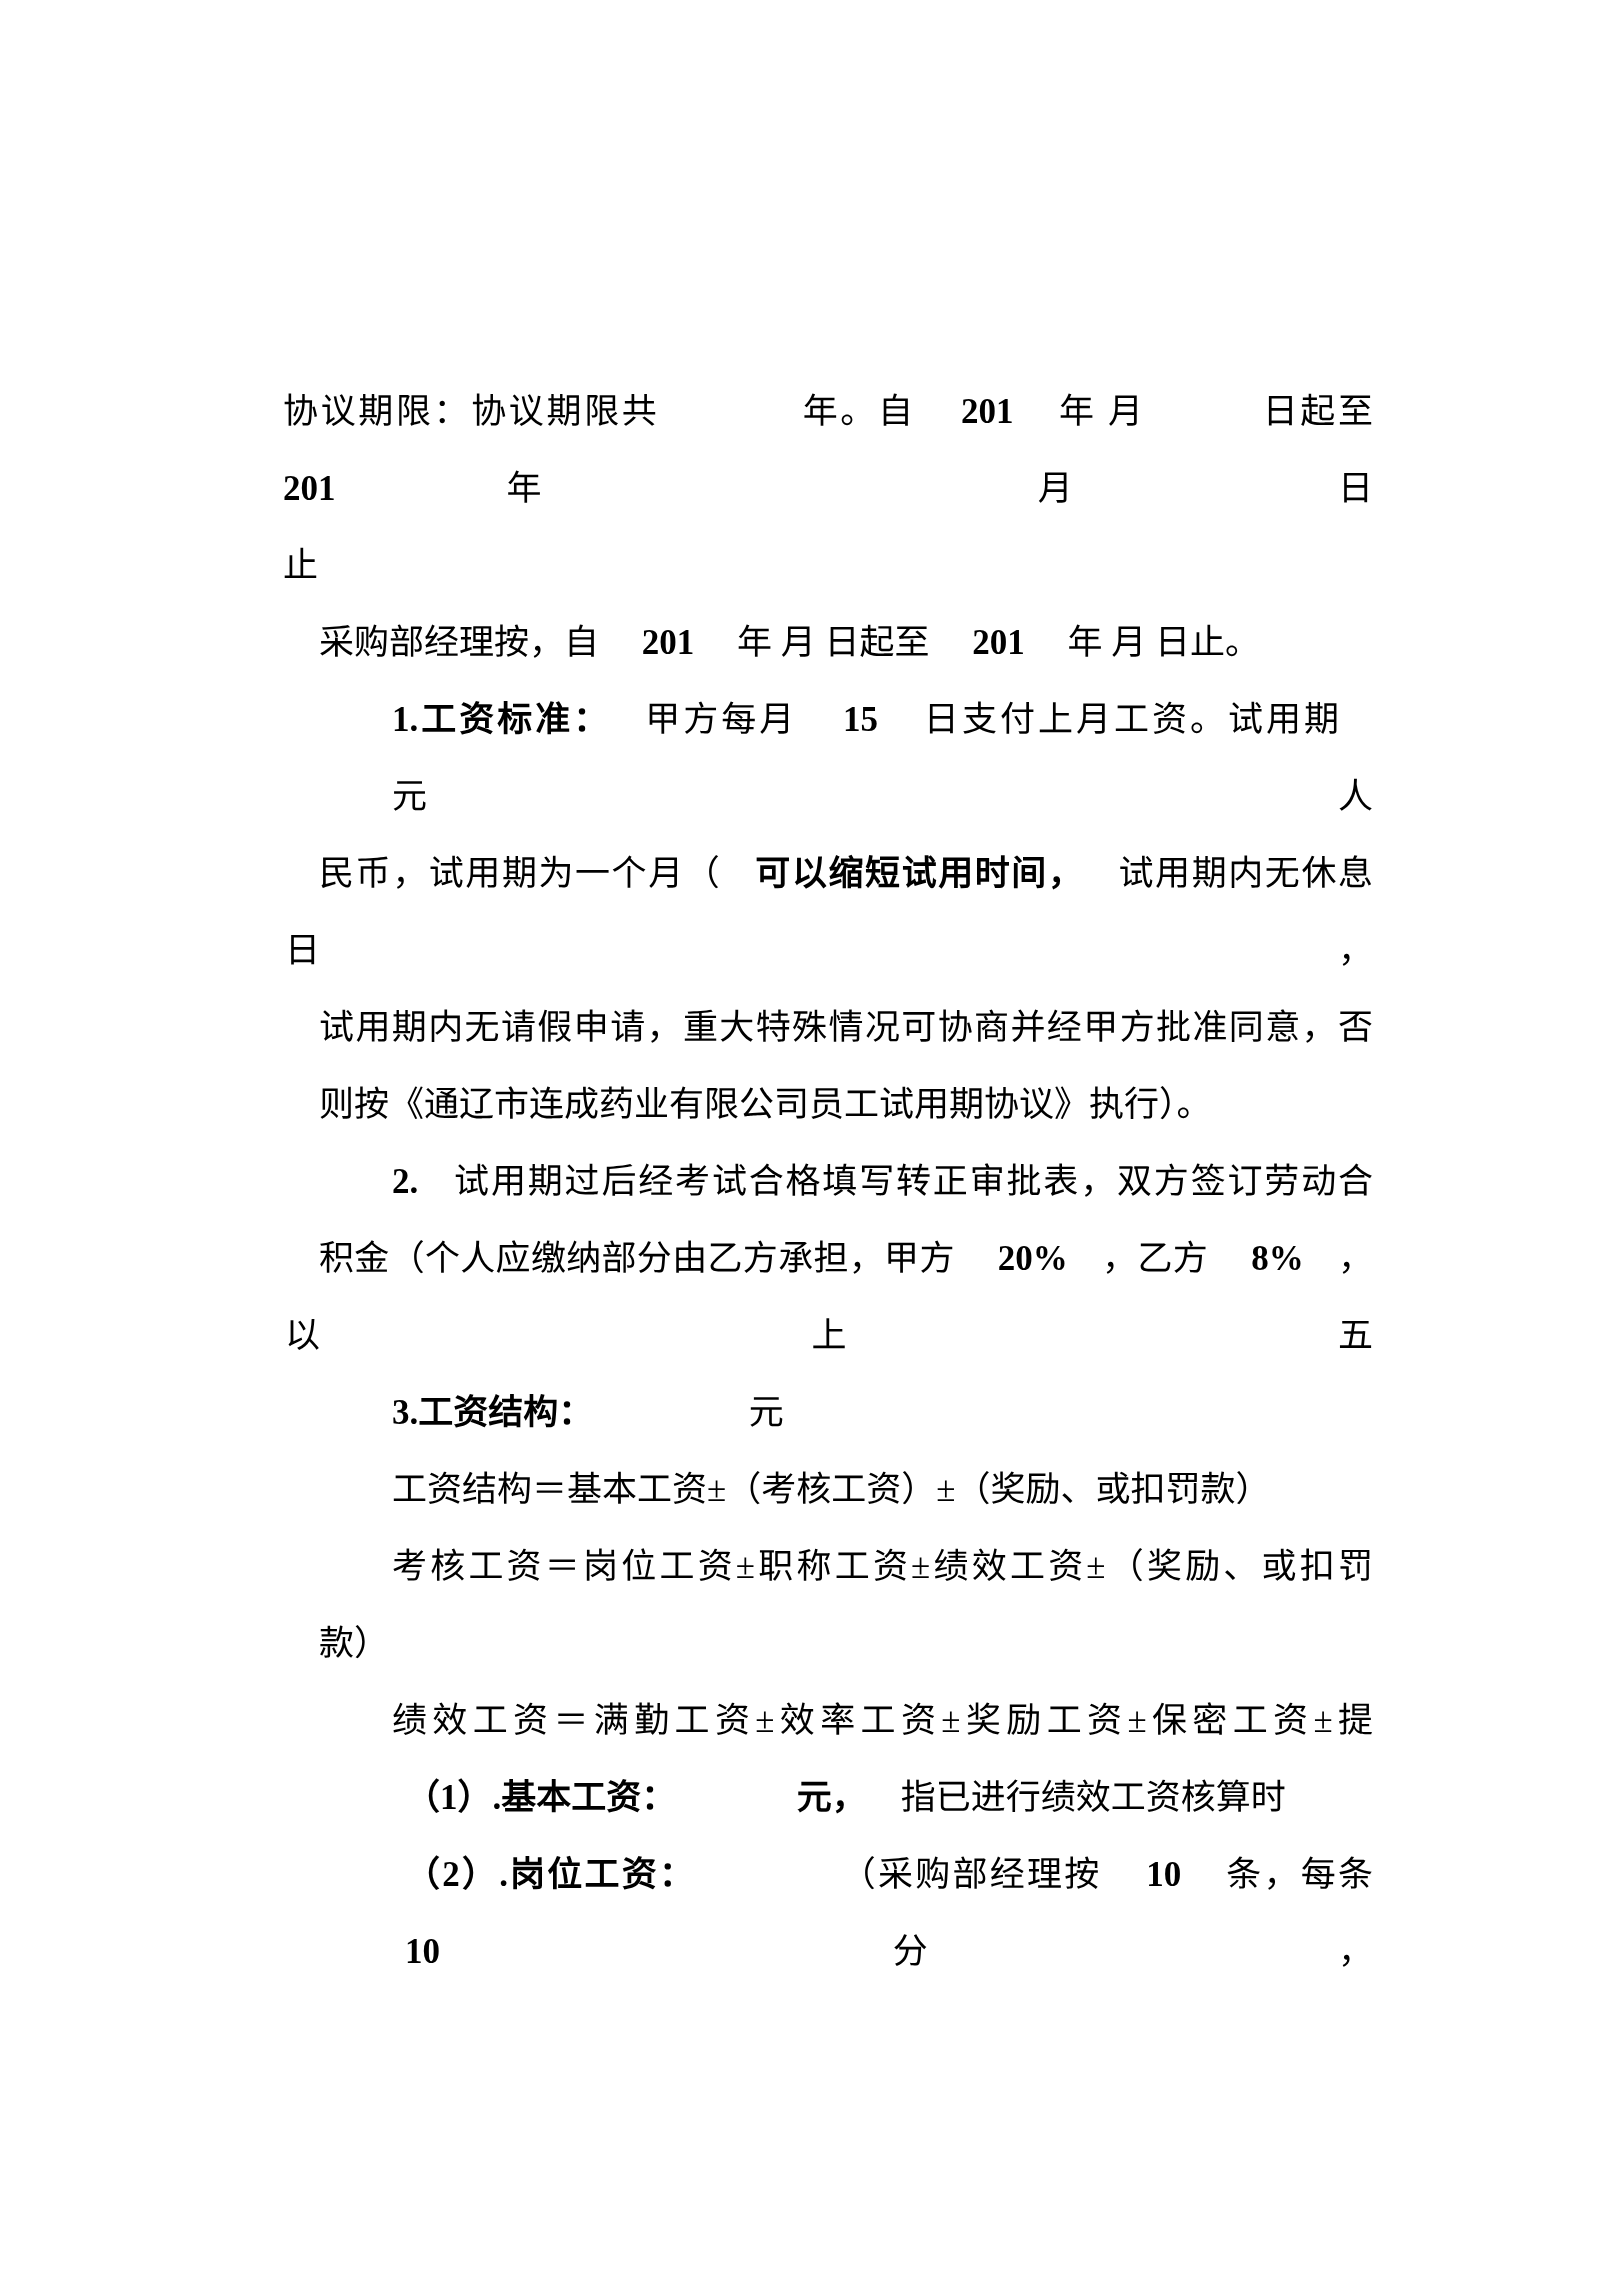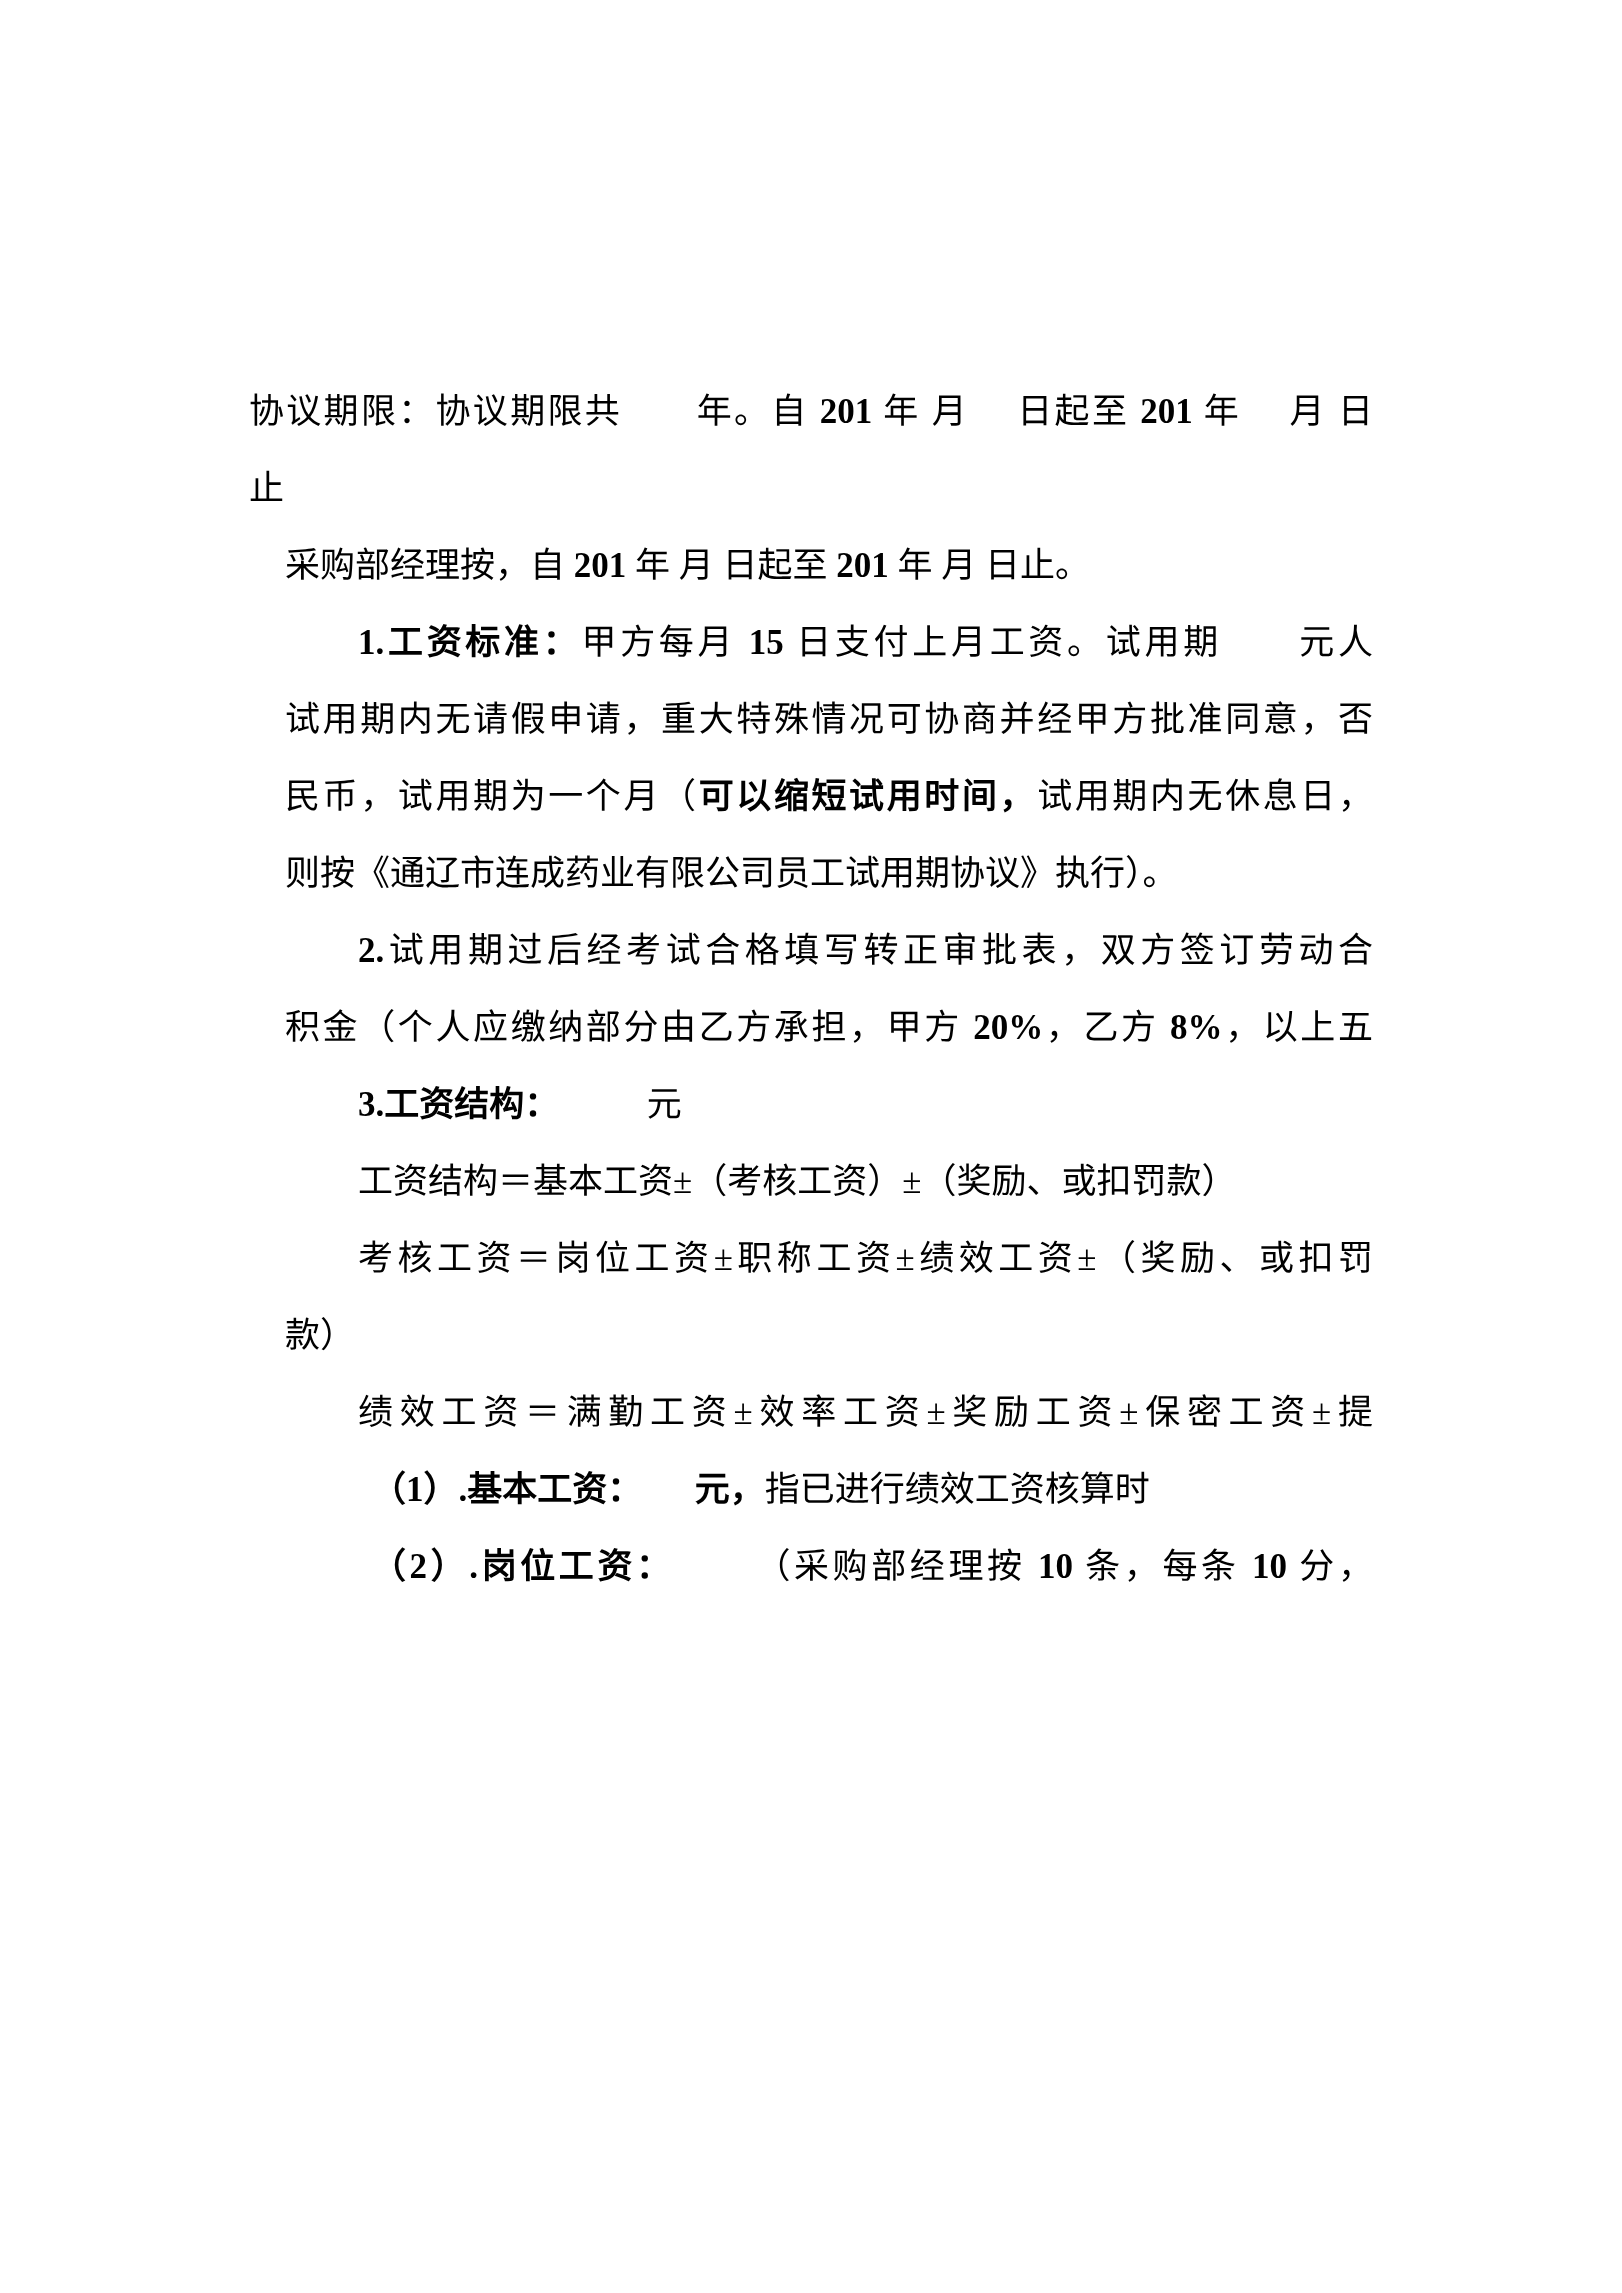--- a/index.html
+++ b/index.html
@@ -29,34 +29,34 @@
     color: #000000;
   }
   .line.justify {
     text-align: justify;
     text-align-last: justify;
   }
   .line.indent-out  { margin-left: -36px; }
   .line.indent-body { margin-left: 0; }
   .line.indent-in1  { margin-left: 73px; }
   .line.indent-in2  { margin-left: 86px; }
-  .seg { font-weight: 400; }
+  .seg { font-weight: 400; margin-left: 34px; }
   .seg.bold { font-weight: 700; }
 </style>
 </head>
 <body>
 
 <div class="page">
   <div class="text-block">
       <div class="line indent-out justify"><span class="seg">协议期限：协议期限共</span><span class="seg">　　</span><span class="seg">年。自 </span><span class="seg bold">201</span><span class="seg"> 年 月</span><span class="seg">　</span><span class="seg"> 日起至 </span><span class="seg bold">201</span><span class="seg"> 年</span><span class="seg">　</span><span class="seg"> 月 日</span></div>
       <div class="line indent-out"><span class="seg">止</span></div>
       <div class="line indent-body"><span class="seg">采购部经理按，自 </span><span class="seg bold">201</span><span class="seg"> 年 月 日起至 </span><span class="seg bold">201</span><span class="seg"> 年 月 日止。</span></div>
       <div class="line indent-in1 justify"><span class="seg bold">1.工资标准：</span><span class="seg">甲方每月 </span><span class="seg bold">15</span><span class="seg"> 日支付上月工资。试用期</span><span class="seg">　　</span><span class="seg">元人</span></div>
+      <div class="line indent-body justify"><span class="seg">民币，试用期为一个月（</span><span class="seg bold">可以缩短试用时间，</span><span class="seg">试用期内无休息日，</span></div>
       <div class="line indent-body justify"><span class="seg">试用期内无请假申请，重大特殊情况可协商并经甲方批准同意，否</span></div>
-      <div class="line indent-body justify"><span class="seg">民币，试用期为一个月（</span><span class="seg bold">可以缩短试用时间，</span><span class="seg">试用期内无休息日，</span></div>
       <div class="line indent-body"><span class="seg">则按《通辽市连成药业有限公司员工试用期协议》执行）。</span></div>
       <div class="line indent-in1 justify"><span class="seg bold">2.</span><span class="seg">试用期过后经考试合格填写转正审批表，双方签订劳动合</span></div>
       <div class="line indent-body justify"><span class="seg">积金（个人应缴纳部分由乙方承担，甲方 </span><span class="seg bold">20%</span><span class="seg">，乙方 </span><span class="seg bold">8%</span><span class="seg">，以上五</span></div>
       <div class="line indent-in1"><span class="seg bold">3.工资结构：</span><span class="seg">　　　</span><span class="seg">元</span></div>
       <div class="line indent-in1"><span class="seg">工资结构＝基本工资±（考核工资）±（奖励、或扣罚款）</span></div>
       <div class="line indent-in1 justify"><span class="seg">考核工资＝岗位工资±职称工资±绩效工资±（奖励、或扣罚</span></div>
       <div class="line indent-body"><span class="seg">款）</span></div>
       <div class="line indent-in1 justify"><span class="seg">绩效工资＝满勤工资±效率工资±奖励工资±保密工资±提</span></div>
       <div class="line indent-in2"><span class="seg bold">（1）.基本工资：</span><span class="seg">　　</span><span class="seg bold">元，</span><span class="seg">指已进行绩效工资核算时</span></div>
       <div class="line indent-in2 justify"><span class="seg bold">（2）.岗位工资：</span><span class="seg">　　　</span><span class="seg">（采购部经理按 </span><span class="seg bold">10</span><span class="seg"> 条，每条 </span><span class="seg bold">10</span><span class="seg"> 分，</span></div>

